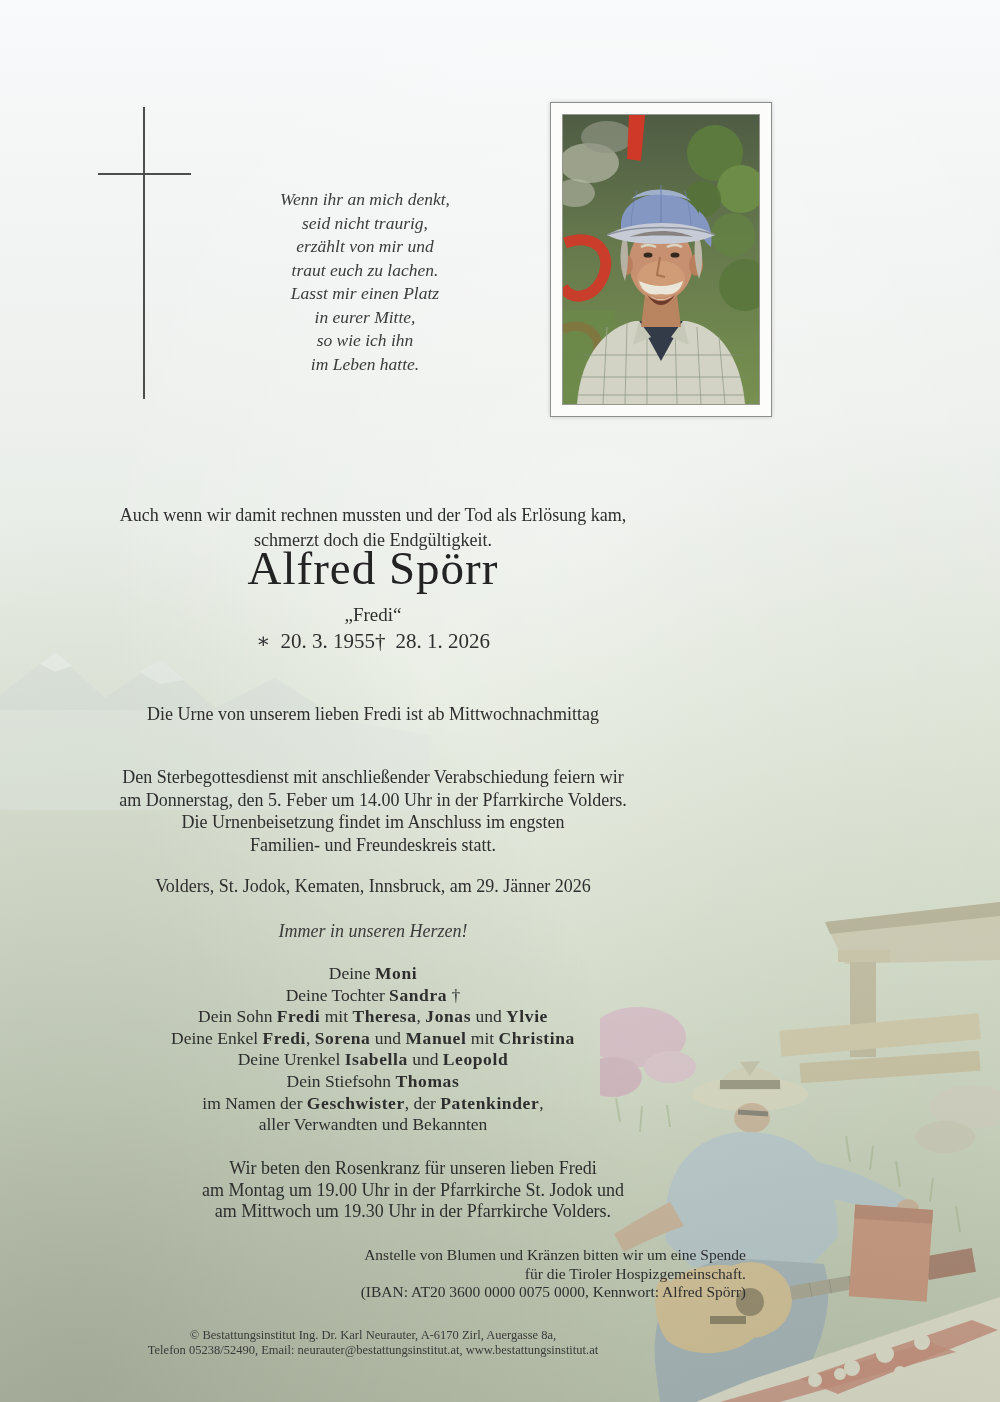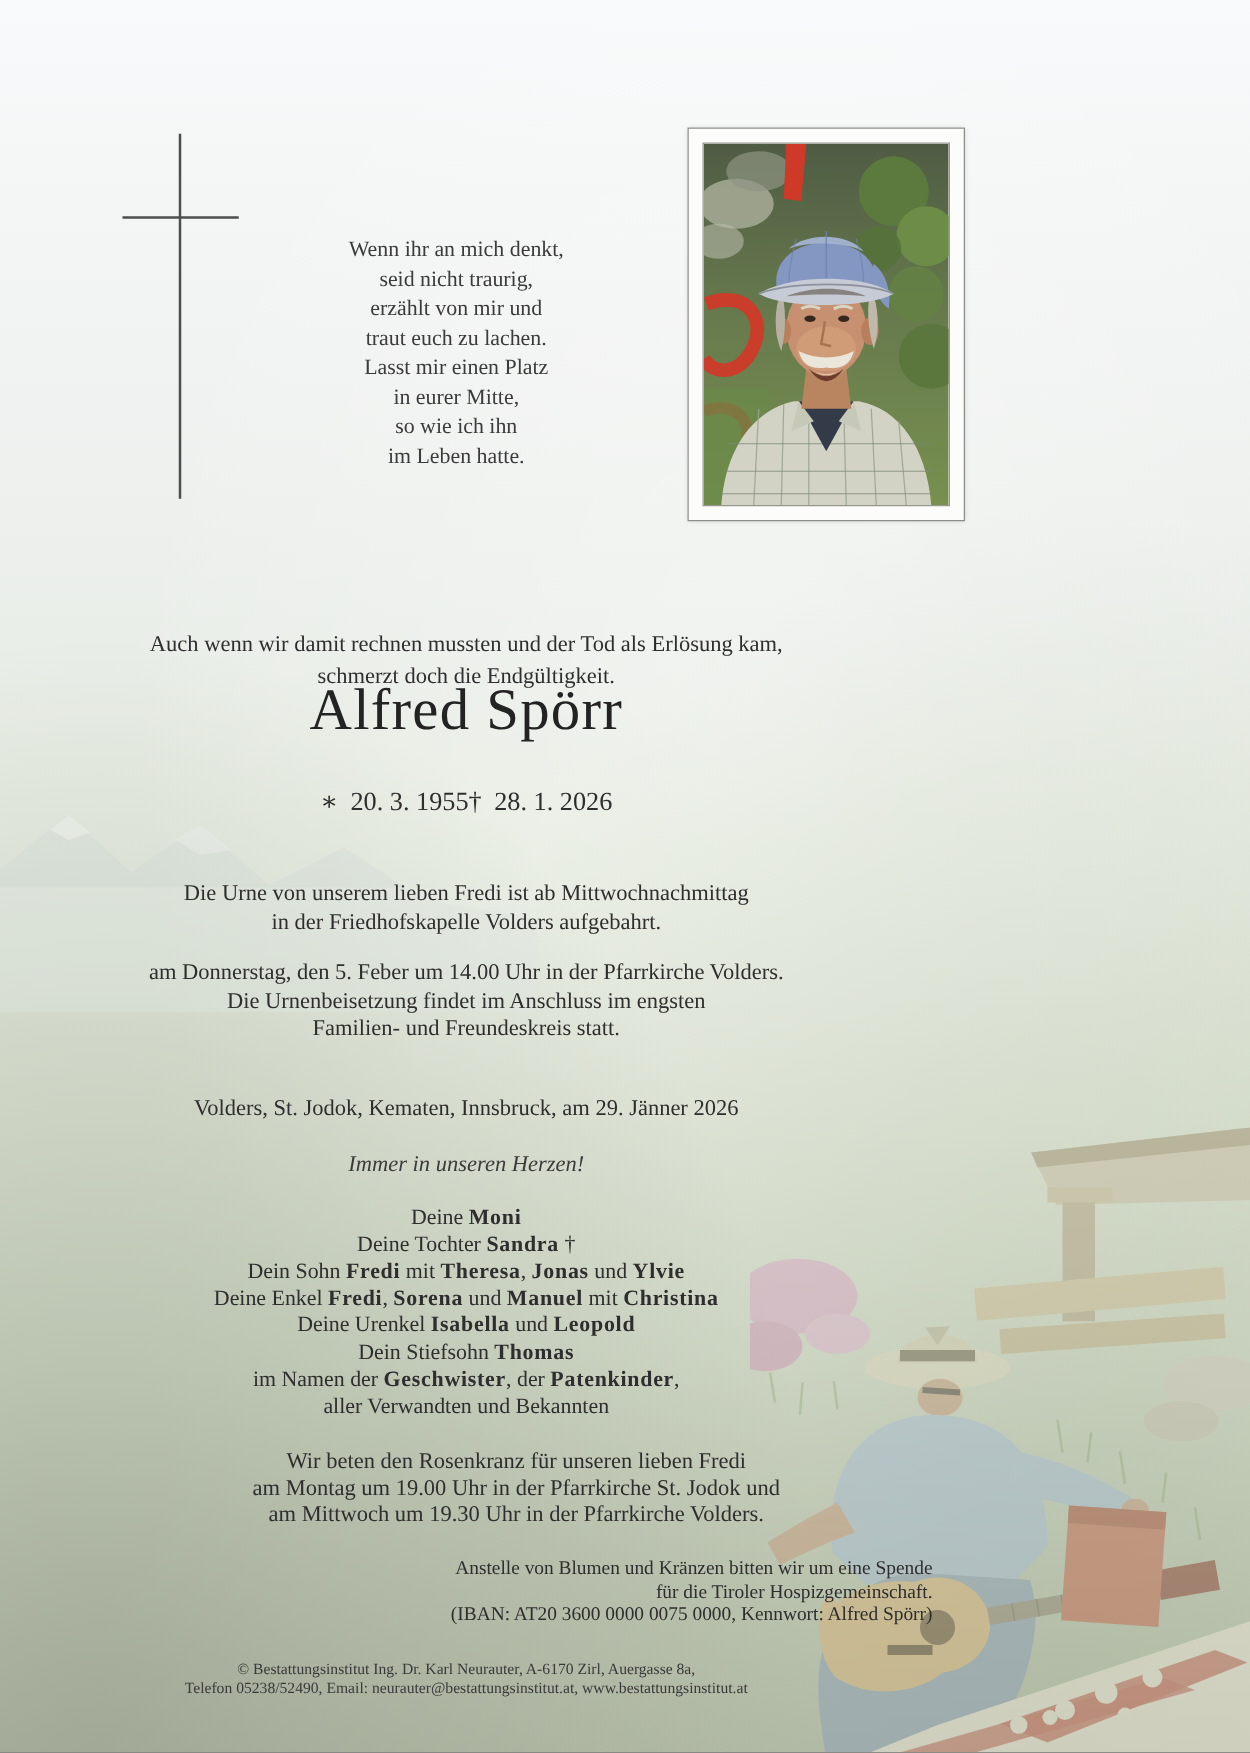--- a/index.html
+++ b/index.html
@@ -19,21 +19,21 @@
   .line { white-space:nowrap; }
   .bold-name { font-weight:bold; letter-spacing:0.6px; }
 
   .bg-mountains { left:0; top:560px; width:430px; height:250px; opacity:0.45; pointer-events:none; }
   .scene-br { right:0; bottom:0; width:400px; height:500px; pointer-events:none; }
 
   .cross-v { left:143px; top:107px; width:2px; height:292px; background:#4d4d4d; }
   .cross-h { left:98px;  top:173px; width:93px; height:2px;  background:#4d4d4d; }
 
   .poem { left:95px; top:188px; width:540px; text-align:center;
-          font-size:17.5px; line-height:23.5px; color:#3b3b3b; }
+          font-style:italic; font-size:17.5px; line-height:23.5px; color:#3b3b3b; }
 
   .photo-frame { left:550px; top:102px; width:220px; height:313px;
                  background:#fcfcfb; border:1px solid #8d8d8d;
                  box-shadow:0 0 4px rgba(0,0,0,0.18); }
   .photo-inner { position:absolute; left:11px; top:11px; width:196px; height:289px;
                  border:1px solid #979790; overflow:hidden; }
   .photo-inner svg { display:block; }
 
   .intro    { top:473px; font-size:18px;   line-height:25px;margin-top:30px; }
   .name     { top:541px; font-size:47px;   letter-spacing:1px; color:#232323; }
@@ -189,31 +189,32 @@
       </svg>
     </div>
   </div>
 
   <div class="center-col intro">
       <div class="line"><span>Auch wenn wir damit rechnen mussten und der Tod als Erlösung kam,</span></div>
       <div class="line"><span>schmerzt doch die Endgültigkeit.</span></div>
     </div>
 
   <div class="center-col name">Alfred Spörr</div>
+  <div class="center-col nickname">„Fredi“</div>
 
   <div class="center-col dates">
     <span><span class="sym">∗</span><span>20. 3. 1955</span></span>
     <span><span class="sym">†</span><span>28. 1. 2026</span></span>
   </div>
 
   <div class="center-col urn">
       <div class="line"><span>Die Urne von unserem lieben Fredi ist ab Mittwochnachmittag</span></div>
-      <div class="line"><span>in der Friedhofskapelle Volders aufgebahrt.</span></div>
     </div>
   <div class="center-col service">
+      <div class="line"><span>Den Sterbegottesdienst mit anschließender Verabschiedung feiern wir</span></div>
       <div class="line"><span>am Donnerstag, den 5. Feber um 14.00 Uhr in der Pfarrkirche Volders.</span></div>
       <div class="line"><span>Die Urnenbeisetzung findet im Anschluss im engsten</span></div>
       <div class="line"><span>Familien- und Freundeskreis statt.</span></div>
     </div>
   <div class="center-col places">Volders, St. Jodok, Kematen, Innsbruck, am 29. Jänner 2026</div>
   <div class="center-col motto">Immer in unseren Herzen!</div>
   <div class="center-col family">
       <div class="line"><span>Deine </span><span class="bold-name">Moni</span></div>
       <div class="line"><span>Deine Tochter </span><span class="bold-name">Sandra</span><span> †</span></div>
       <div class="line"><span>Dein Sohn </span><span class="bold-name">Fredi</span><span> mit </span><span class="bold-name">Theresa</span><span>, </span><span class="bold-name">Jonas</span><span> und </span><span class="bold-name">Ylvie</span></div>

